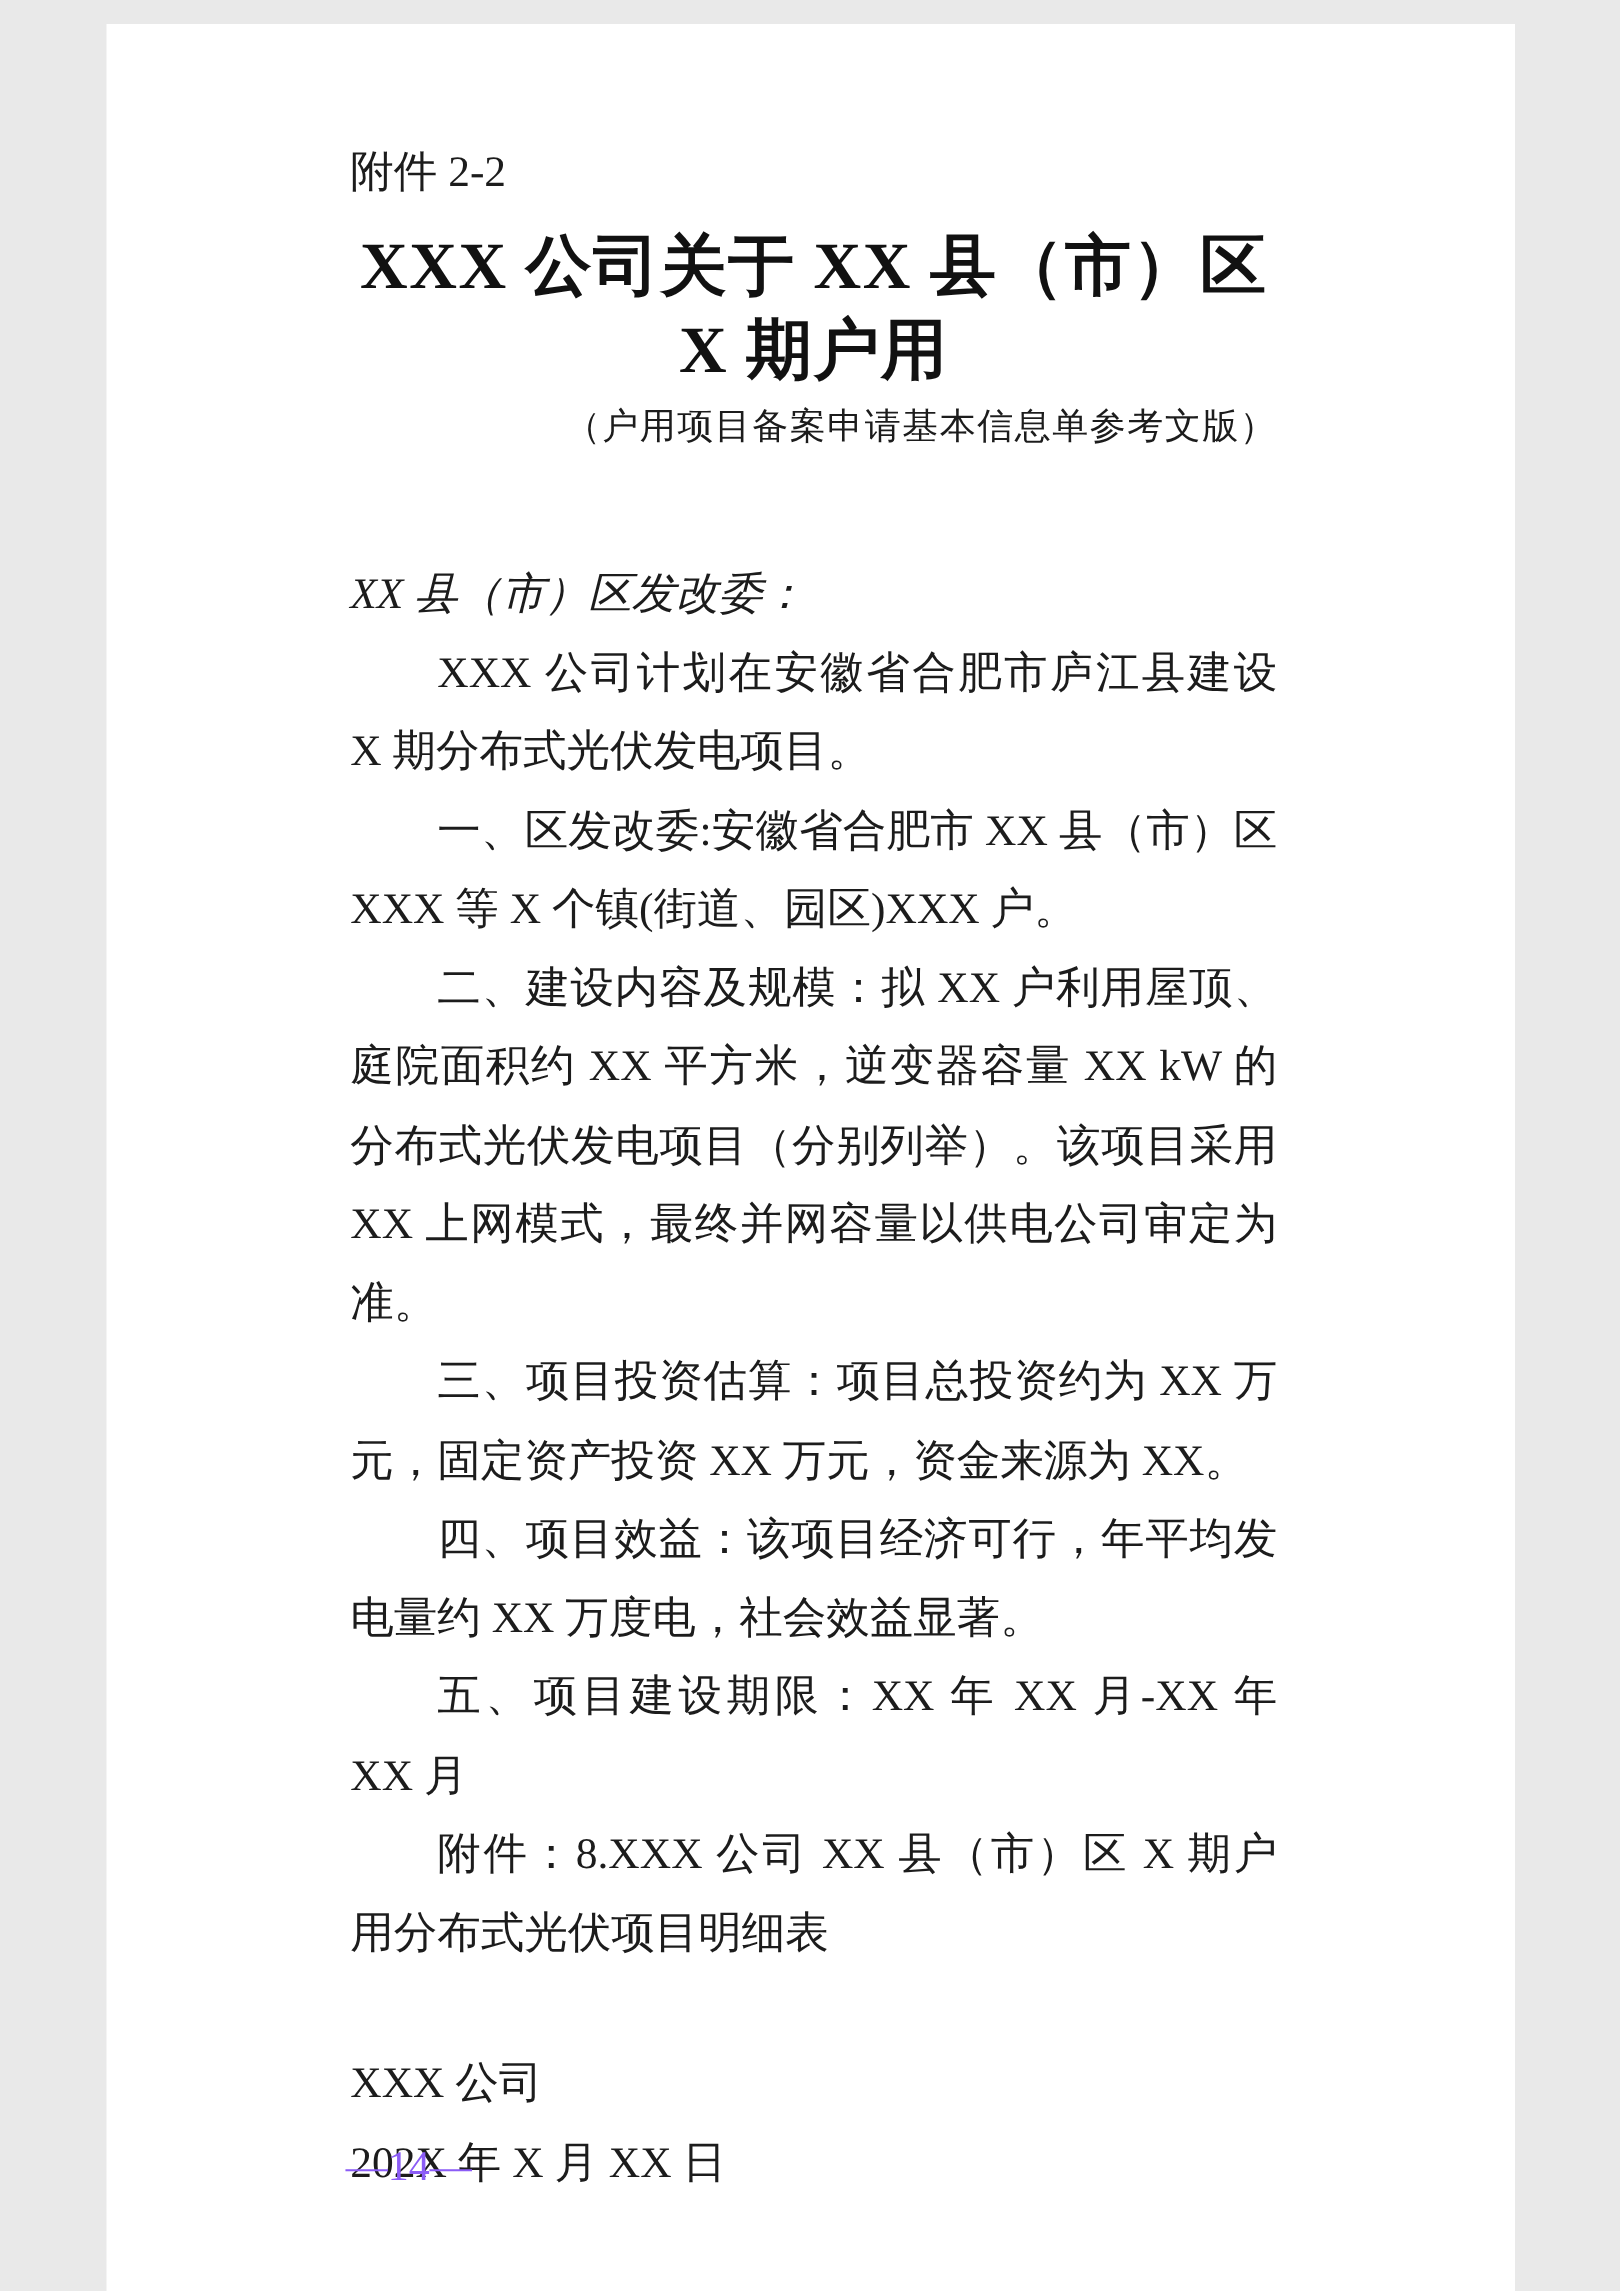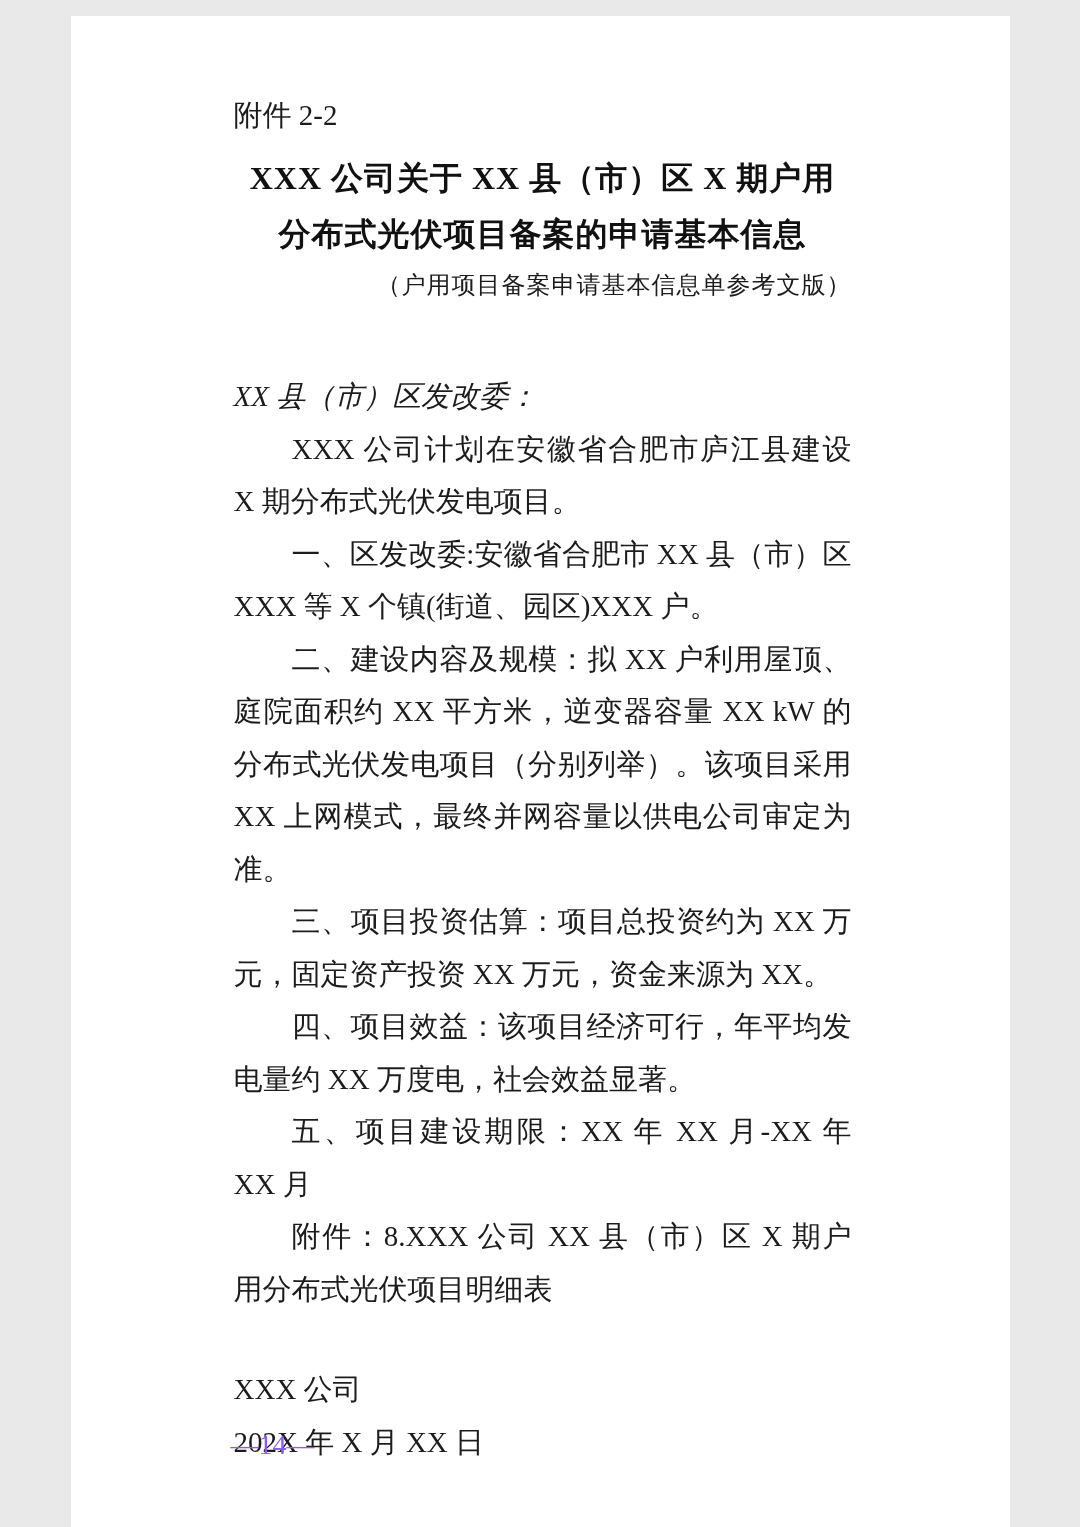--- a/index.html
+++ b/index.html
@@ -19,21 +19,21 @@
     color: #1c1c1c;
     overflow: hidden;
   }
   .attachment-label {
     font-size: 29px;
     line-height: 38px;
   }
   .doc-title {
     margin-top: 16px;
     text-align: center;
-    font-size: 32px;
+    font-size: 44px;
     font-weight: bold;
     line-height: 56px;
     letter-spacing: 1px;
     color: #111111;
   }
   .doc-subtitle {
     margin-top: 6px;
     text-align: right;
     font-size: 24px;
     line-height: 34px;
@@ -78,21 +78,20 @@
 </style>
 </head>
 <body>
 
 <div class="page">
 
   <div class="attachment-label">附件 2-2</div>
 
   <div class="doc-title">
     <div>XXX 公司关于 XX 县（市）区 X 期户用</div>
-    <div>分布式光伏项目备案的申请基本信息</div>
   </div>
 
   <div class="doc-subtitle">（户用项目备案申请基本信息单参考文版）</div>
 
   <div class="doc-body">
     <p class="salutation">XX 县（市）区发改委：</p>
     <div>
         <p>XXX 公司计划在安徽省合肥市庐江县建设 X 期分布式光伏发电项目。</p>
         <p>一、区发改委:安徽省合肥市 XX 县（市）区 XXX 等 X 个镇(街道、园区)XXX 户。</p>
         <p>二、建设内容及规模：拟 XX 户利用屋顶、庭院面积约 XX 平方米，逆变器容量 XX kW 的分布式光伏发电项目（分别列举）。该项目采用 XX 上网模式，最终并网容量以供电公司审定为准。</p>

